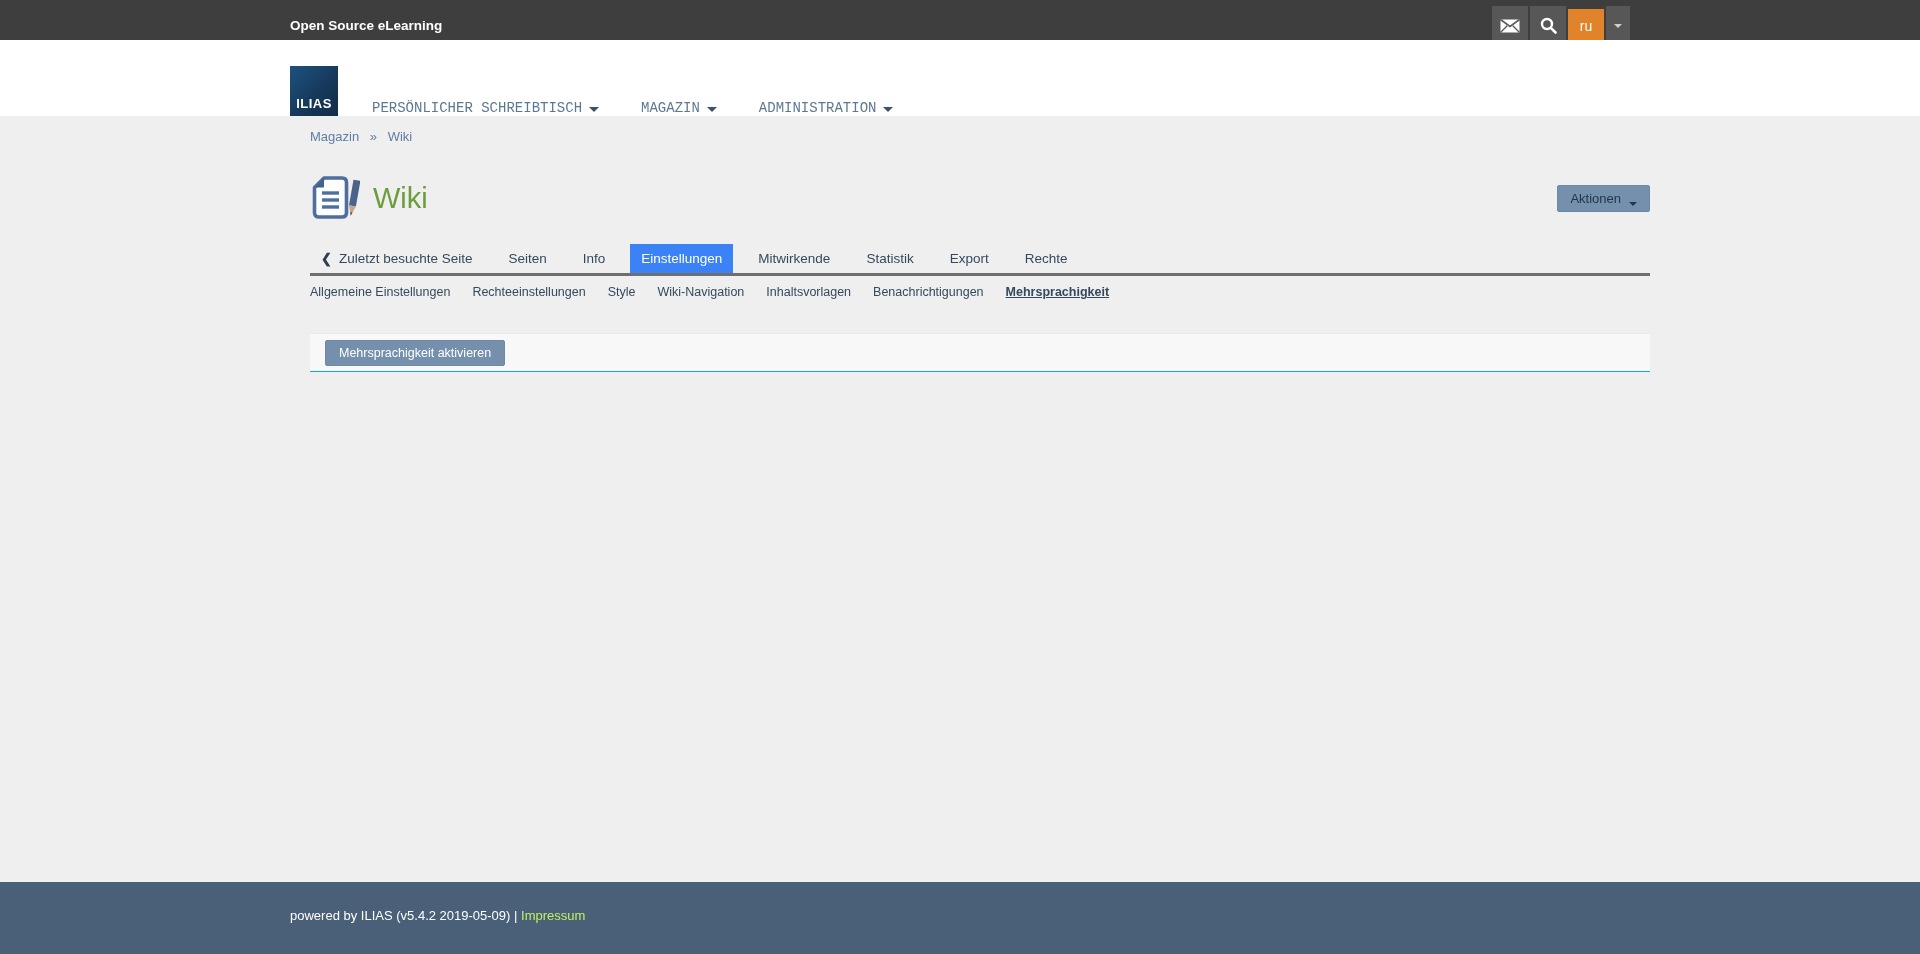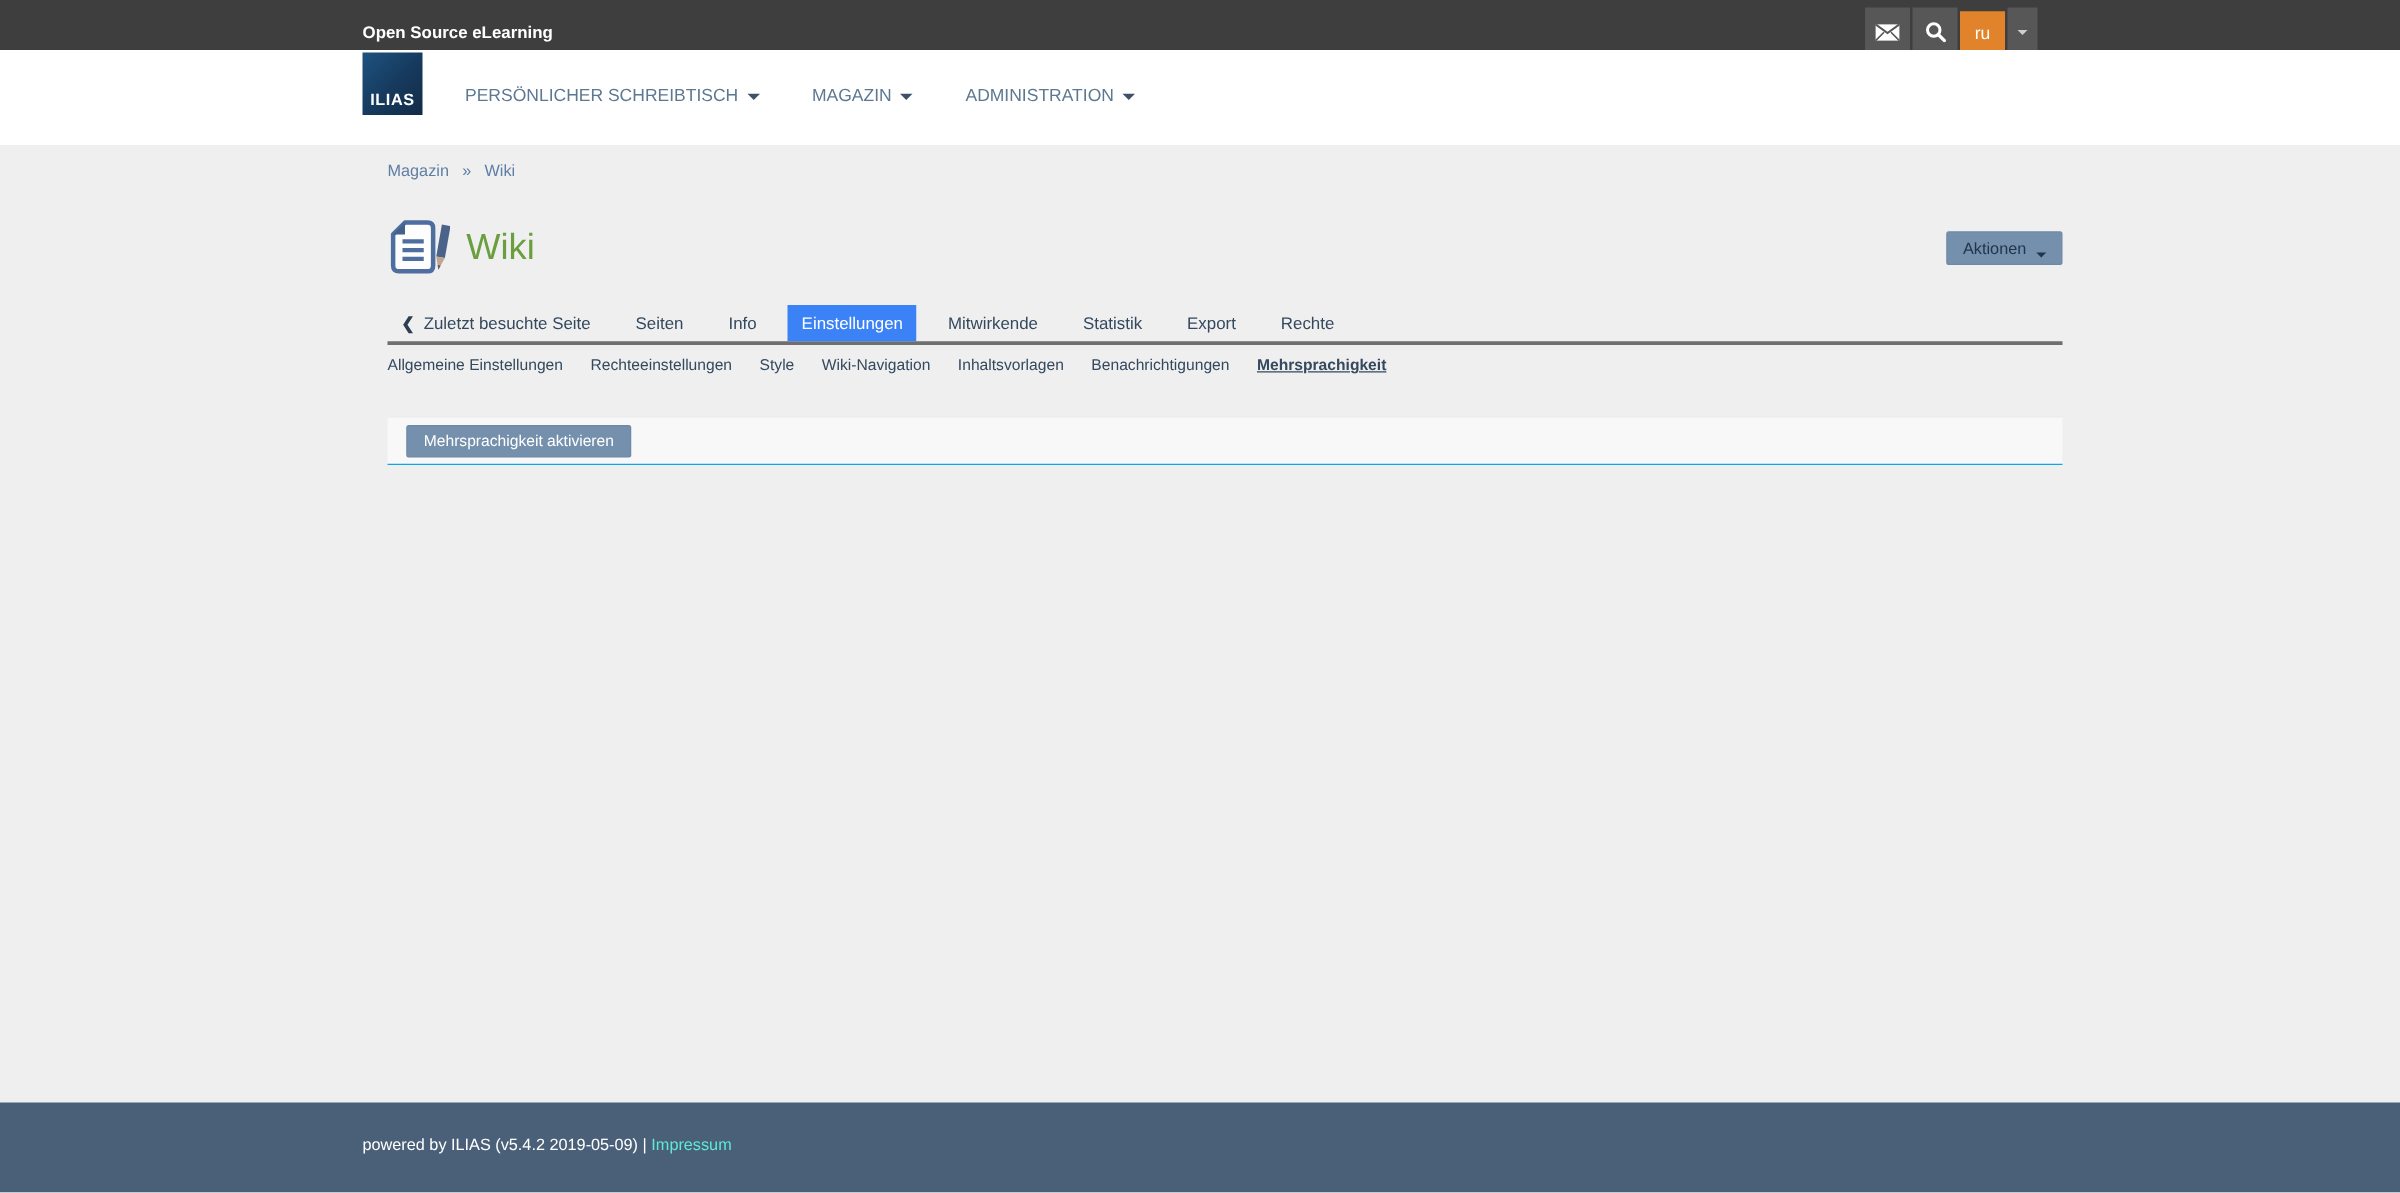--- a/index.html
+++ b/index.html
@@ -27,29 +27,29 @@
     display:flex; align-items:center; justify-content:center;
   }
   .tb-caret { width:24px; height:40px; background:#575757; border:none; cursor:pointer;
     display:flex; align-items:center; justify-content:center; }
 
   .caret { display:inline-block; width:0; height:0; border-left:4px solid transparent; border-right:4px solid transparent; }
   .caret-light { border-top:4px solid #cfcfcf; }
 
   
   .header { height:76px; background:#ffffff; flex:0 0 auto; }
-  .header-inner { height:76px; display:flex; align-items:flex-start; }
+  .header-inner { height:76px; display:flex; align-items:flex-end; }
   .logo {
     width:48px; height:50px; margin-top:2px;
     background:linear-gradient(135deg,#1d5380 0%,#16395c 55%,#122c47 100%);
     display:flex; align-items:flex-end; justify-content:center;
     text-decoration:none; cursor:pointer;
   }
   .logo span { color:#ffffff; font-size:13px; font-weight:bold; letter-spacing:0.5px; padding-bottom:5px; }
-  .mainnav { display:flex; margin-left:34px; margin-top:28px; gap:42px; }
+  .mainnav { display:flex; margin-left:34px; margin-top:28px; gap:42px;font-family:Liberation Mono, monospace; }
   .mainnav a {
     color:#5d7891; font-size:14px; text-decoration:none; cursor:pointer;
     display:flex; align-items:center; gap:7px; white-space:nowrap;
   }
   .caret-nav { border-top:5px solid #3f5166; border-left-width:5px; border-right-width:5px; margin-top:2px; }
 
   
   .main { flex:1 1 auto; background:#efefef;padding-left:40px; }
   .breadcrumb { padding-top:13px; font-size:13px; color:#5e7ea4; }
   .breadcrumb a { color:#5e7ea4; text-decoration:none; cursor:pointer; }
@@ -87,21 +87,21 @@
   .toolbar {
     margin-top:34px; height:39px; background:#f8f8f8;
     border-top:1px solid #eaeaea; border-bottom:1px solid #0ea5e9;
     display:flex; align-items:center; padding-left:15px;
   }
   .btn-primary { color:#ffffff; padding:5px 13px; font-size:12.5px; }
 
   
   .footer { height:72px; background:#4a6078; flex:0 0 auto; }
   .footer-inner { padding-top:26px; font-size:13px; color:#ffffff; }
-  .footer a { color:#5eead4; text-decoration:none; cursor:pointer; }
+  .footer a { color:#bef264; text-decoration:none; cursor:pointer; }
 
   svg { display:block; }
 </style>
 </head>
 <body>
 
 <div class="topbar">
   <div class="container topbar-inner">
     <div class="topbar-title">Open Source eLearning</div>
     <div class="topbar-actions">

